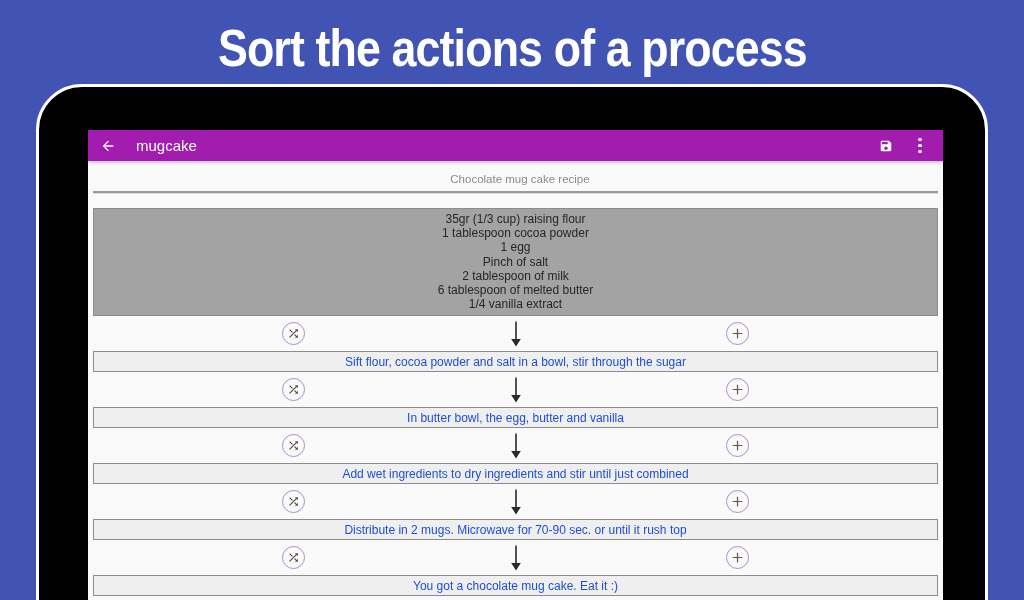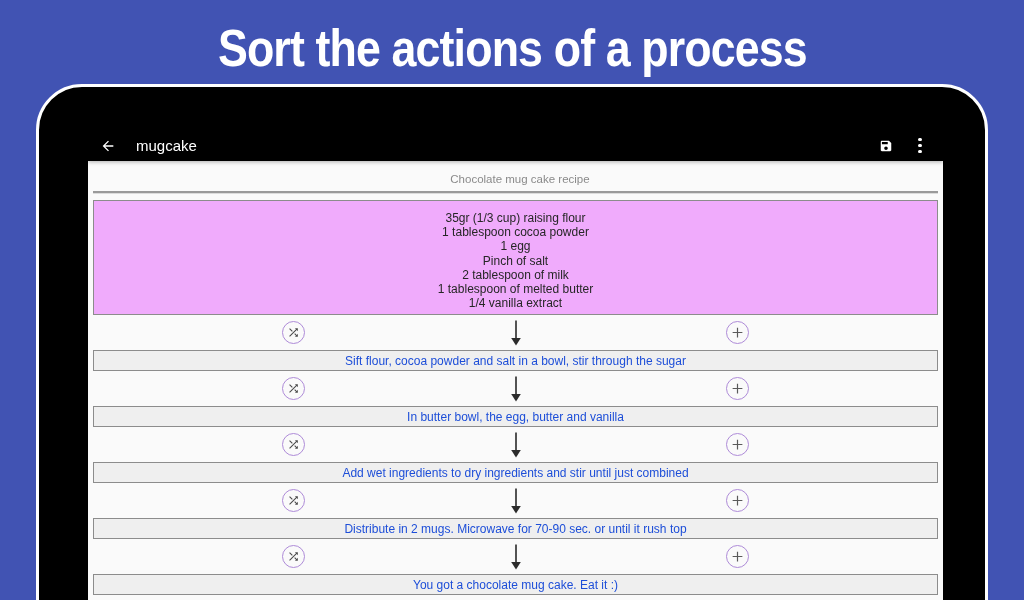--- a/index.html
+++ b/index.html
@@ -11,36 +11,36 @@
   .banner-title{color:#ffffff;font-size:52px;font-weight:bold;white-space:nowrap;
     transform:scaleX(0.86);transform-origin:center;letter-spacing:-1px;}
 
   
   .tablet{position:absolute;left:36px;top:84px;width:946px;height:560px;
     background:#000;border:3px solid #ffffff;border-radius:46px;}
   .screen{position:absolute;left:49px;top:43px;width:855px;height:470px;
     background:#fafafa;overflow:hidden;}
 
   
-  .toolbar{height:31px;background:#000000;display:flex;align-items:center;
+  .toolbar{height:31px;background:#a21caf;display:flex;align-items:center;
     box-shadow:0 1px 4px rgba(0,0,0,0.3);position:relative;z-index:2;}
   .tb-back{width:40px;display:flex;justify-content:center;align-items:center;cursor:pointer;}
   .tb-title{color:#ffffff;font-size:15px;margin-left:8px;flex:1;}
   .tb-action{width:34px;display:flex;justify-content:center;align-items:center;cursor:pointer;}
   .tb-action:last-child{margin-right:6px;}
   .dots{display:flex;flex-direction:column;gap:2.5px;}
   .dots i{width:3.5px;height:3.5px;border-radius:50%;background:#fff;}
 
   
   .content{position:relative;height:439px;}
   .recipe-title{margin-top:12px;text-align:center;font-size:11.5px;color:#8a8a8a;padding-left:9px;}
   .title-underline{margin:6px 5px 0 5px;height:2px;background:#9a9a9a;
     border-bottom:1px solid #dcdcdc;}
-  .ingredients-box{margin:6px 5px 0 5px;background:#f0abfc;border:1px solid #8c8c8c;
-    padding:10px 0 4px 0;text-align:center;}
+  .ingredients-box{margin:14px 5px 0 5px;background:#a3a3a3;border:1px solid #8c8c8c;
+    padding:3px 0 4px 0;text-align:center;}
   .ingredient-line{font-size:12px;line-height:14.2px;color:#262626;}
 
   .icon-row{height:29px;margin:3px 194px;display:flex;align-items:center;
     justify-content:space-between;}
   .circle-btn{width:23px;height:23px;border:1.5px solid #ae8bd8;border-radius:50%;
     display:flex;align-items:center;justify-content:center;box-sizing:border-box;
     cursor:pointer;background:transparent;}
   .down-arrow{display:flex;align-items:center;justify-content:center;}
 
   .step-box{margin:0 5px;height:21px;background:#efefef;border:1px solid #8c8c8c;
@@ -81,21 +81,21 @@
     <div class="content">
       <div class="recipe-title">Chocolate mug cake recipe</div>
       <div class="title-underline"></div>
 
       <div class="ingredients-box" id="ingredients">
           <div class="ingredient-line">35gr (1/3 cup) raising flour</div>
           <div class="ingredient-line">1 tablespoon cocoa powder</div>
           <div class="ingredient-line">1 egg</div>
           <div class="ingredient-line">Pinch of salt</div>
           <div class="ingredient-line">2 tablespoon of milk</div>
-          <div class="ingredient-line">1 tablespoon of melted butter</div>
+          <div class="ingredient-line">6 tablespoon of melted butter</div>
           <div class="ingredient-line">1/4 vanilla extract</div>
         </div>
 
       <div id="steps">
   <div class="icon-row">
     <span class="circle-btn">
       <svg width="13" height="13" viewBox="0 0 24 24" fill="#4a4a4a">
                 <path d="M10.59 9.17L5.41 4 4 5.41l5.17 5.17 1.42-1.41zM14.5 4l2.04 2.04L4 18.59 5.41 20 17.96 7.46 20 9.5V4h-5.5zm.33 9.41l-1.41 1.41 3.13 3.13L14.5 20H20v-5.5l-2.04 2.04-3.13-3.13z"></path>
               </svg>
     </span>

